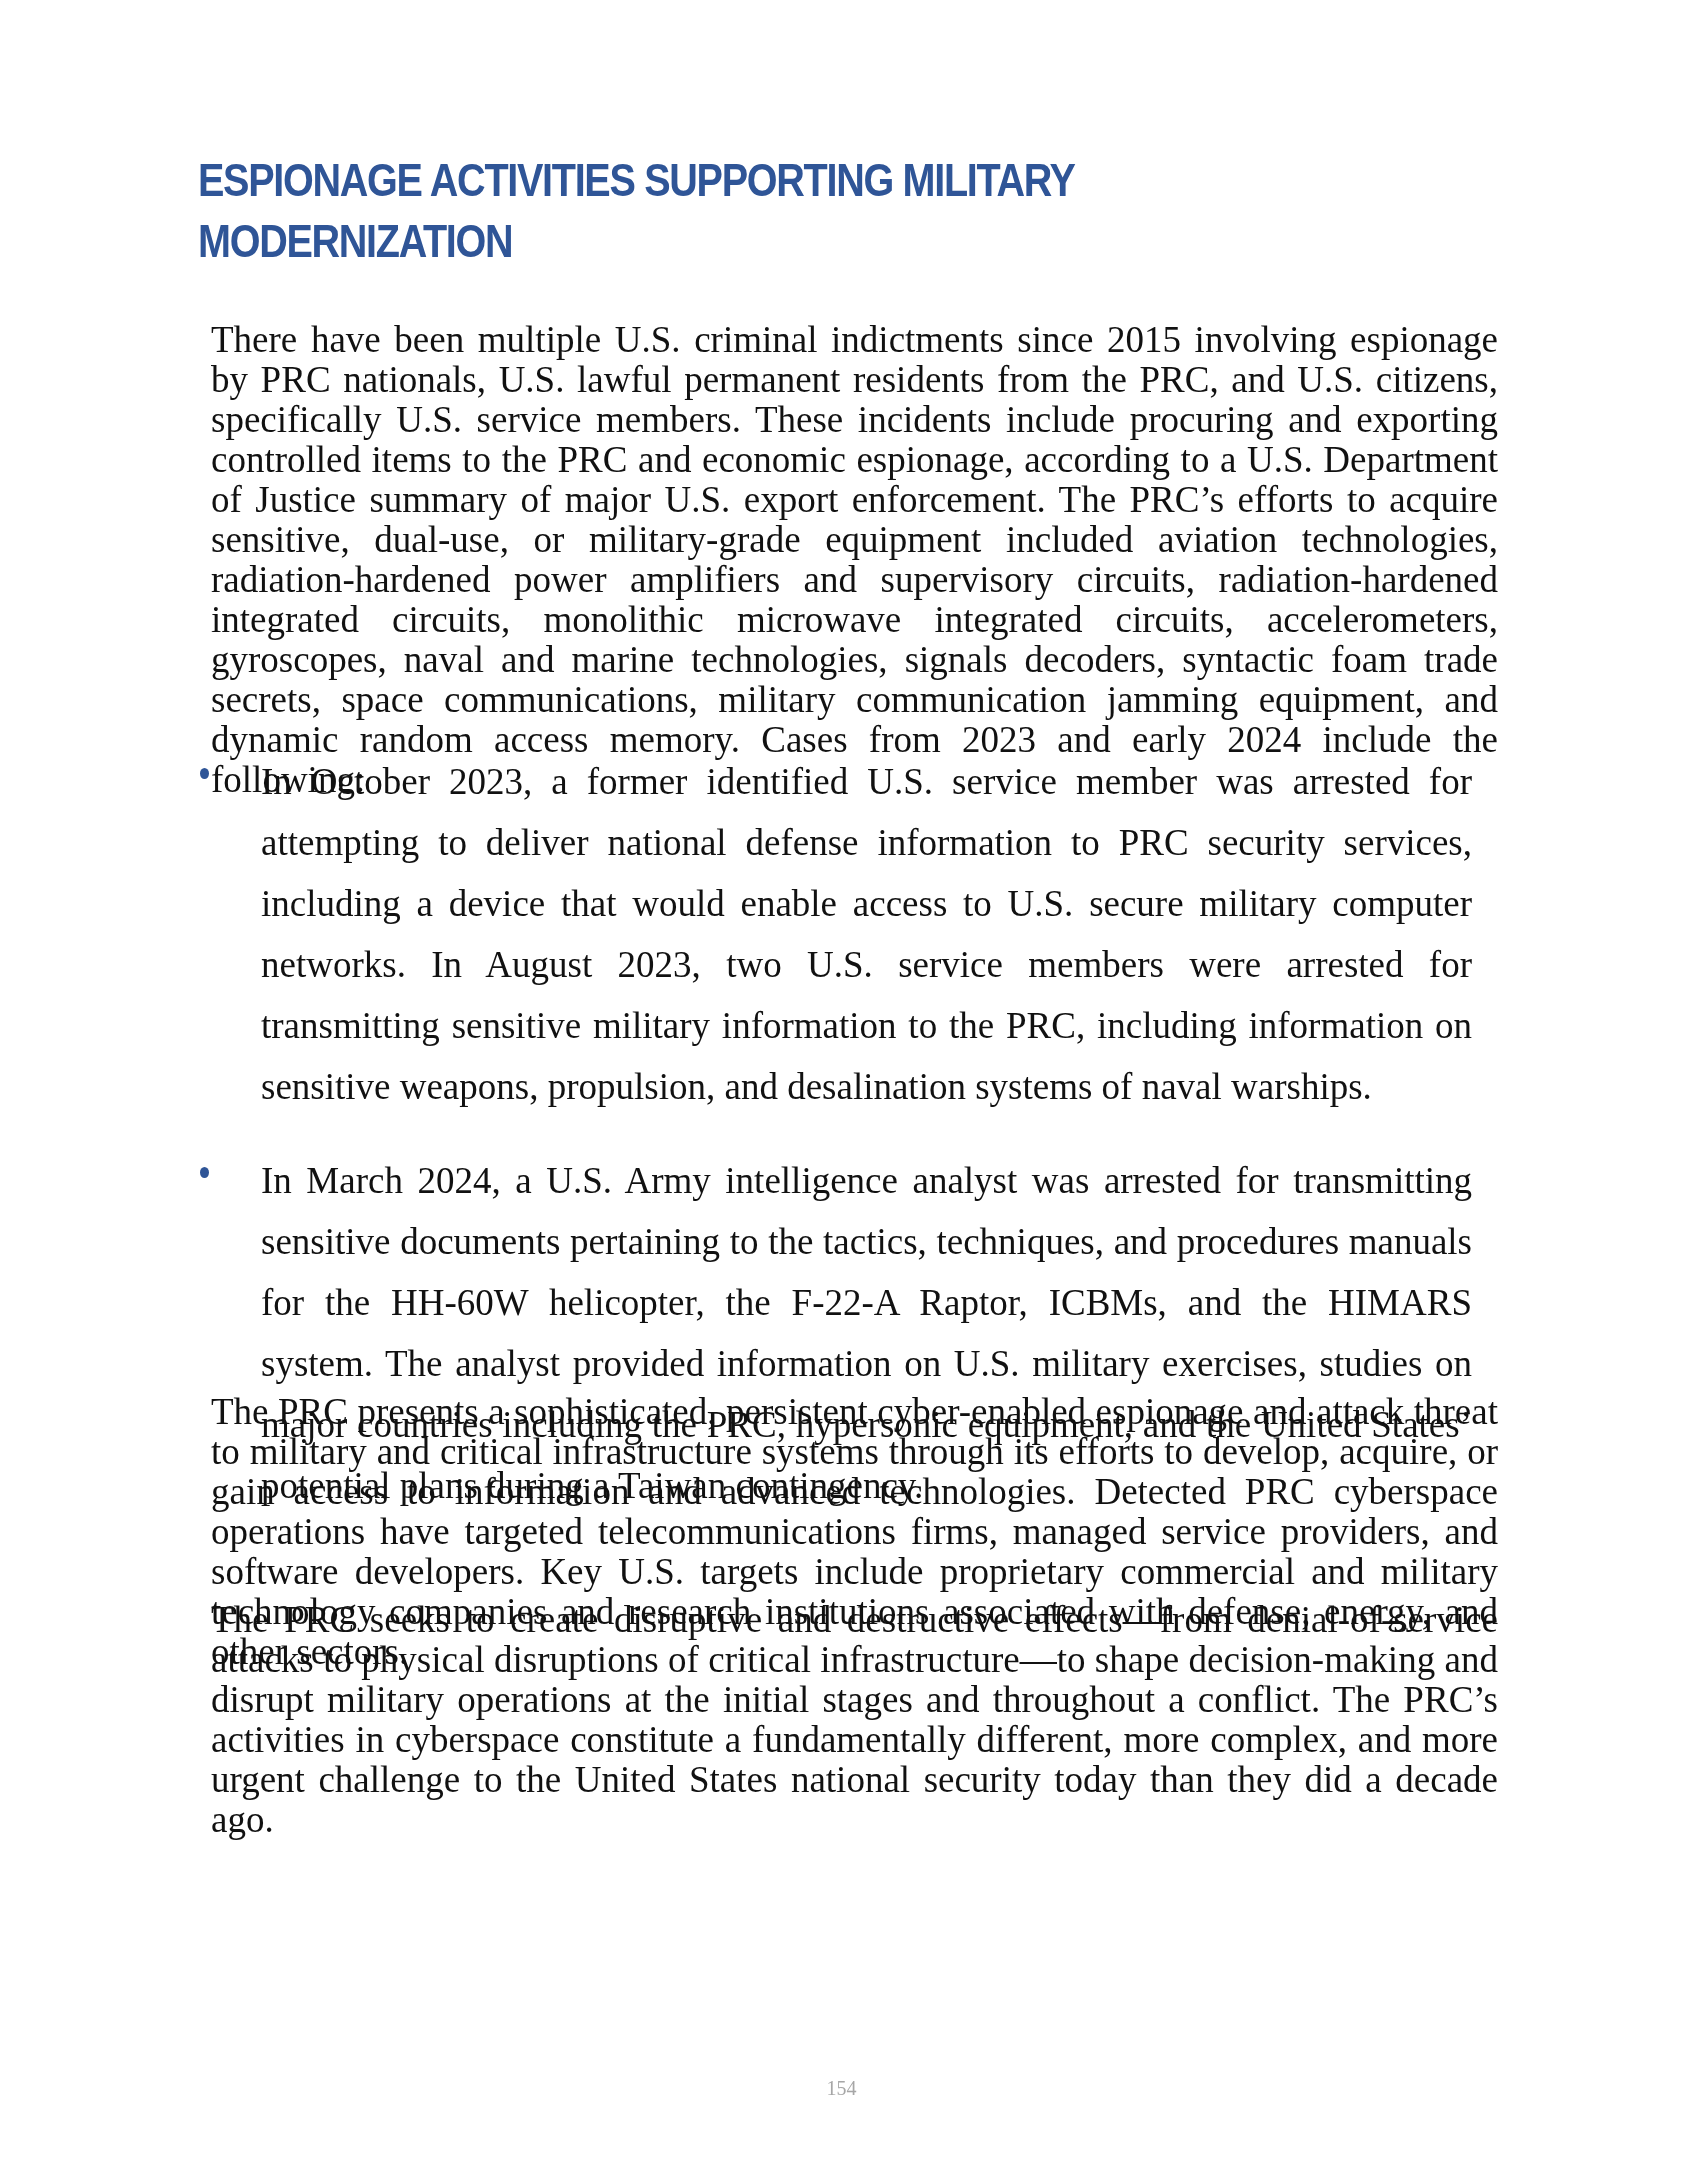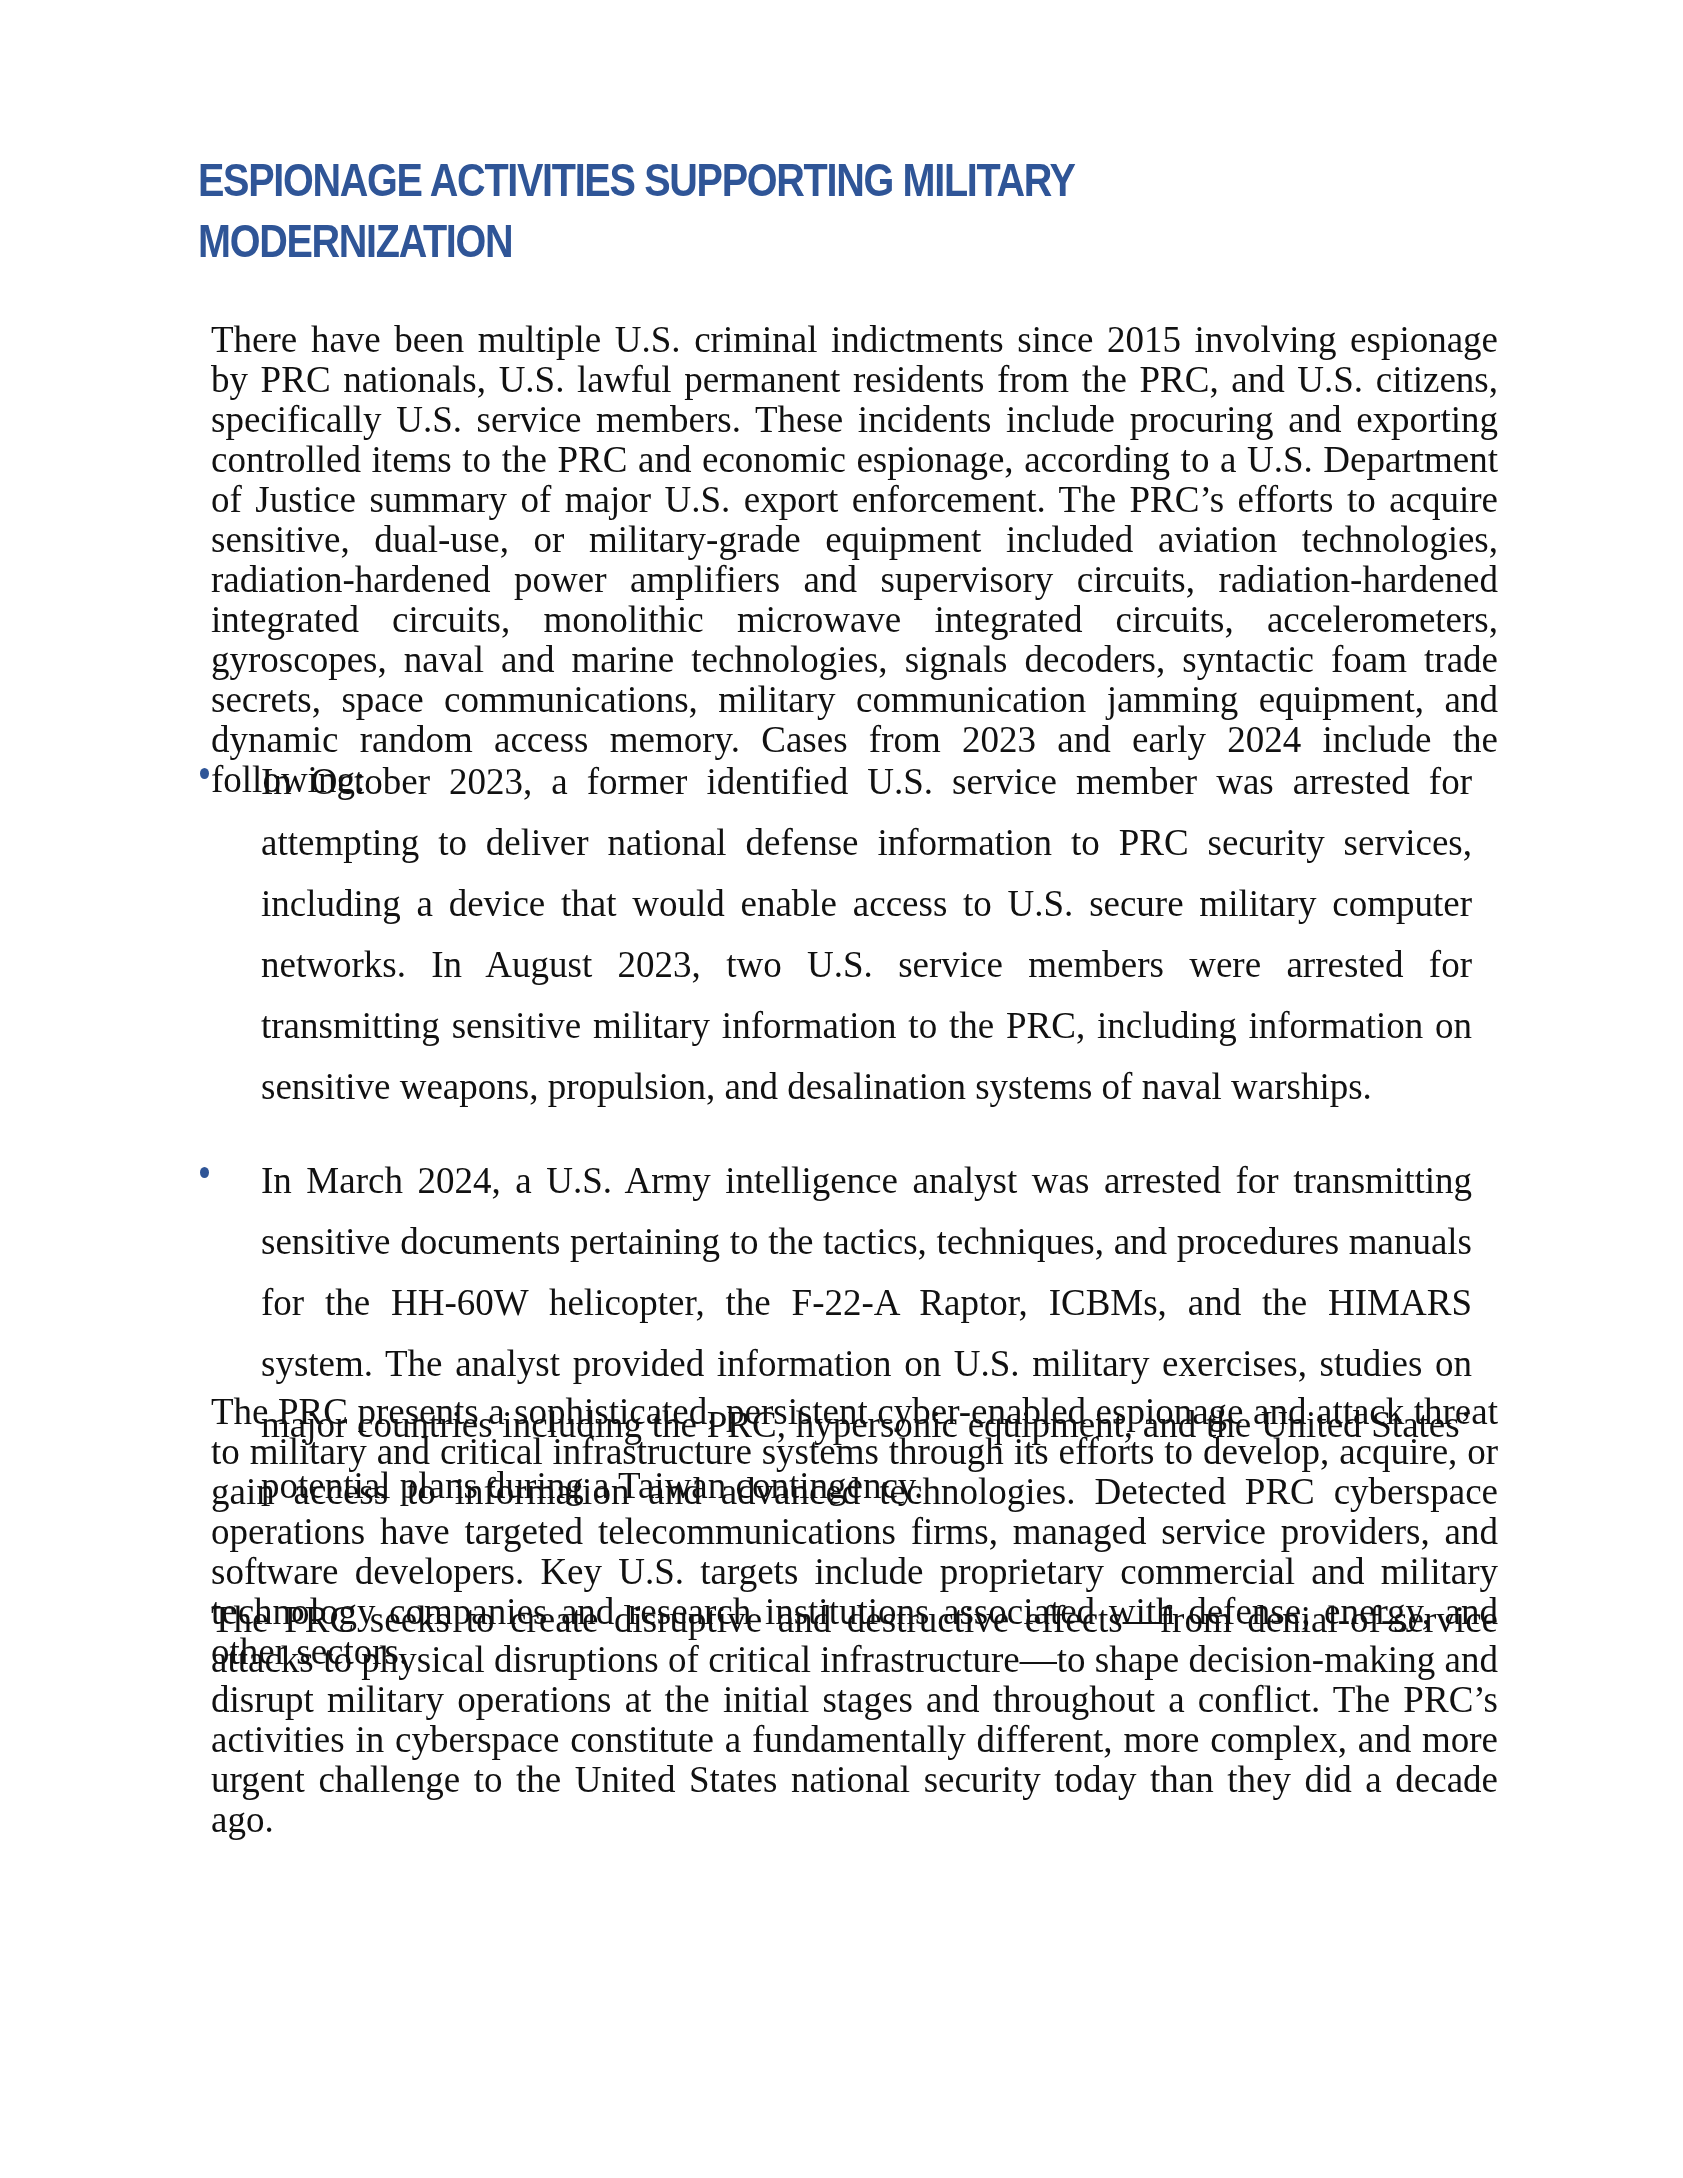--- a/index.html
+++ b/index.html
@@ -51,14 +51,15 @@
       <p class="body-text">In March 2024, a U.S. Army intelligence analyst was arrested for transmitting sensitive documents pertaining to the tactics, techniques, and procedures manuals for the HH-60W helicopter, the F-22-A Raptor, ICBMs, and the HIMARS system. The analyst provided information on U.S. military exercises, studies on major countries including the PRC, hypersonic equipment, and the United States’ potential plans during a Taiwan contingency.</p>
     </li>
   </ul>
 
   <p class="body-text p2">The PRC presents a sophisticated, persistent cyber-enabled espionage and attack threat to military and critical infrastructure systems through its efforts to develop, acquire, or gain access to information and advanced technologies. Detected PRC cyberspace operations have targeted telecommunications firms, managed service providers, and software developers. Key U.S. targets include proprietary commercial and military technology companies and research institutions associated with defense, energy, and other sectors.</p>
 
   <p class="body-text p3">The PRC seeks to create disruptive and destructive effects—from denial-of-service attacks to physical disruptions of critical infrastructure—to shape decision-making and disrupt military operations at the initial stages and throughout a conflict. The PRC’s activities in cyberspace constitute a fundamentally different, more complex, and more urgent challenge to the United States national security today than they did a decade ago.</p>
 </div>
 
 <div class="footer">
+  <span class="page-number">154</span>
 </div>
 
 
 </body></html>

